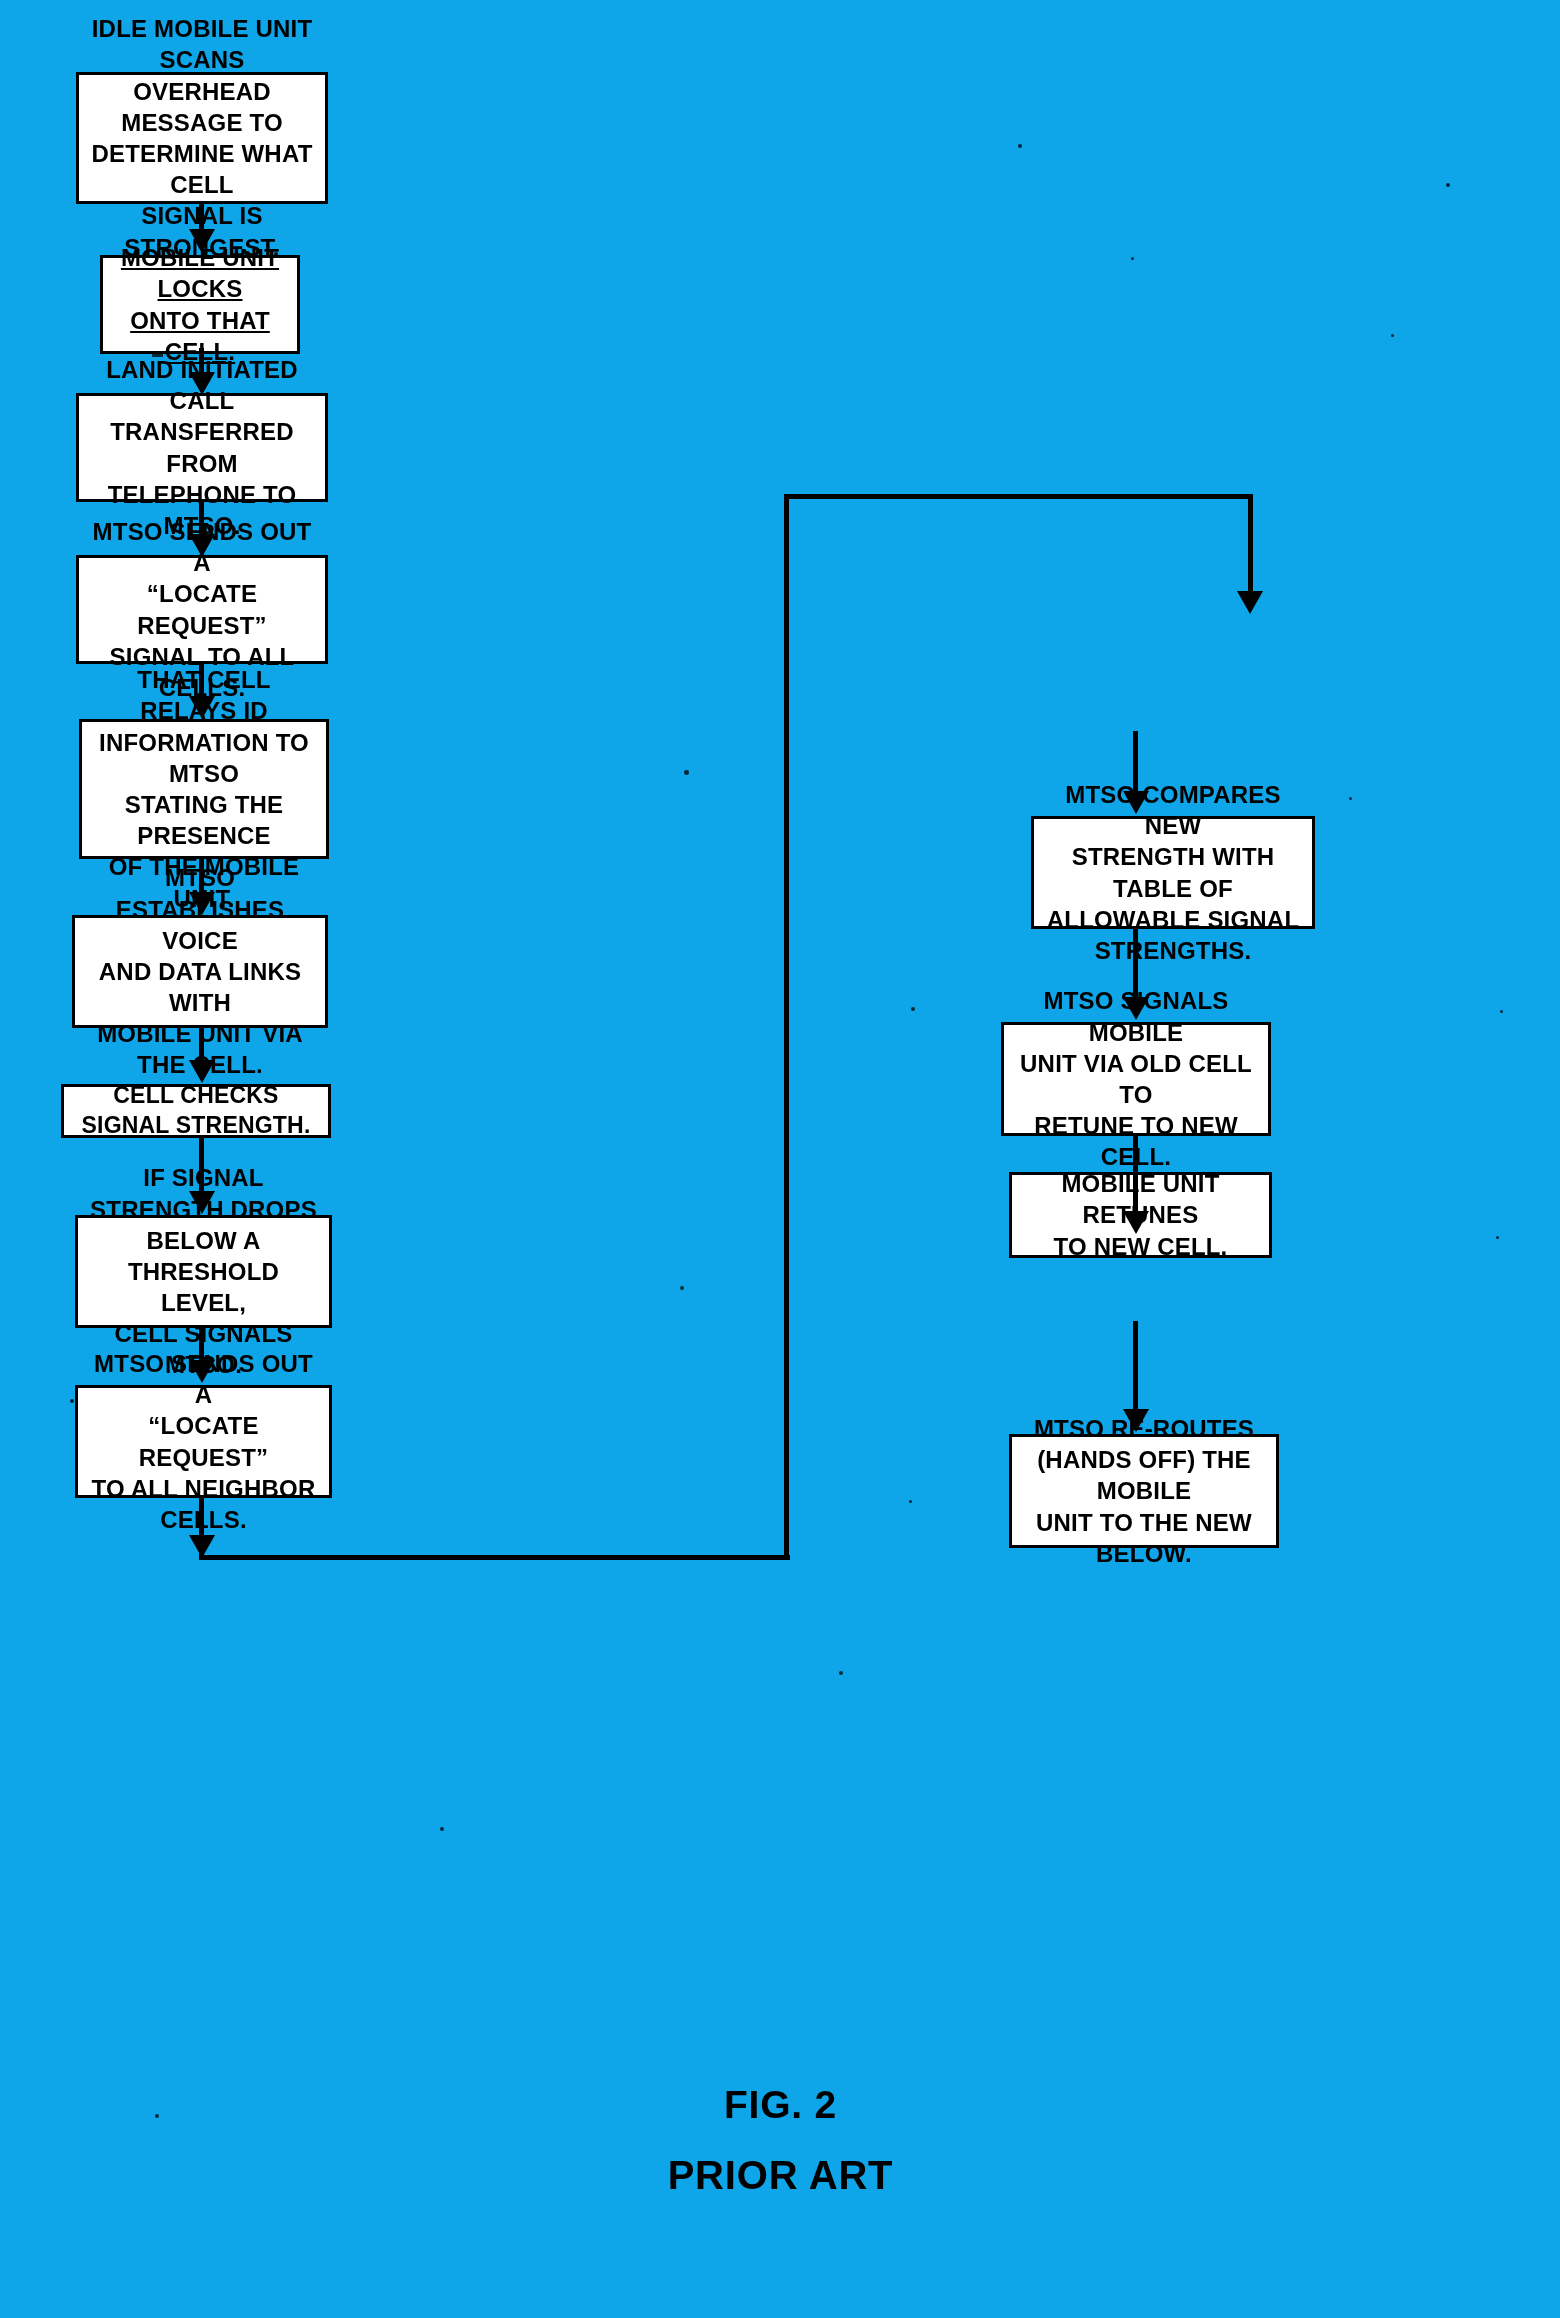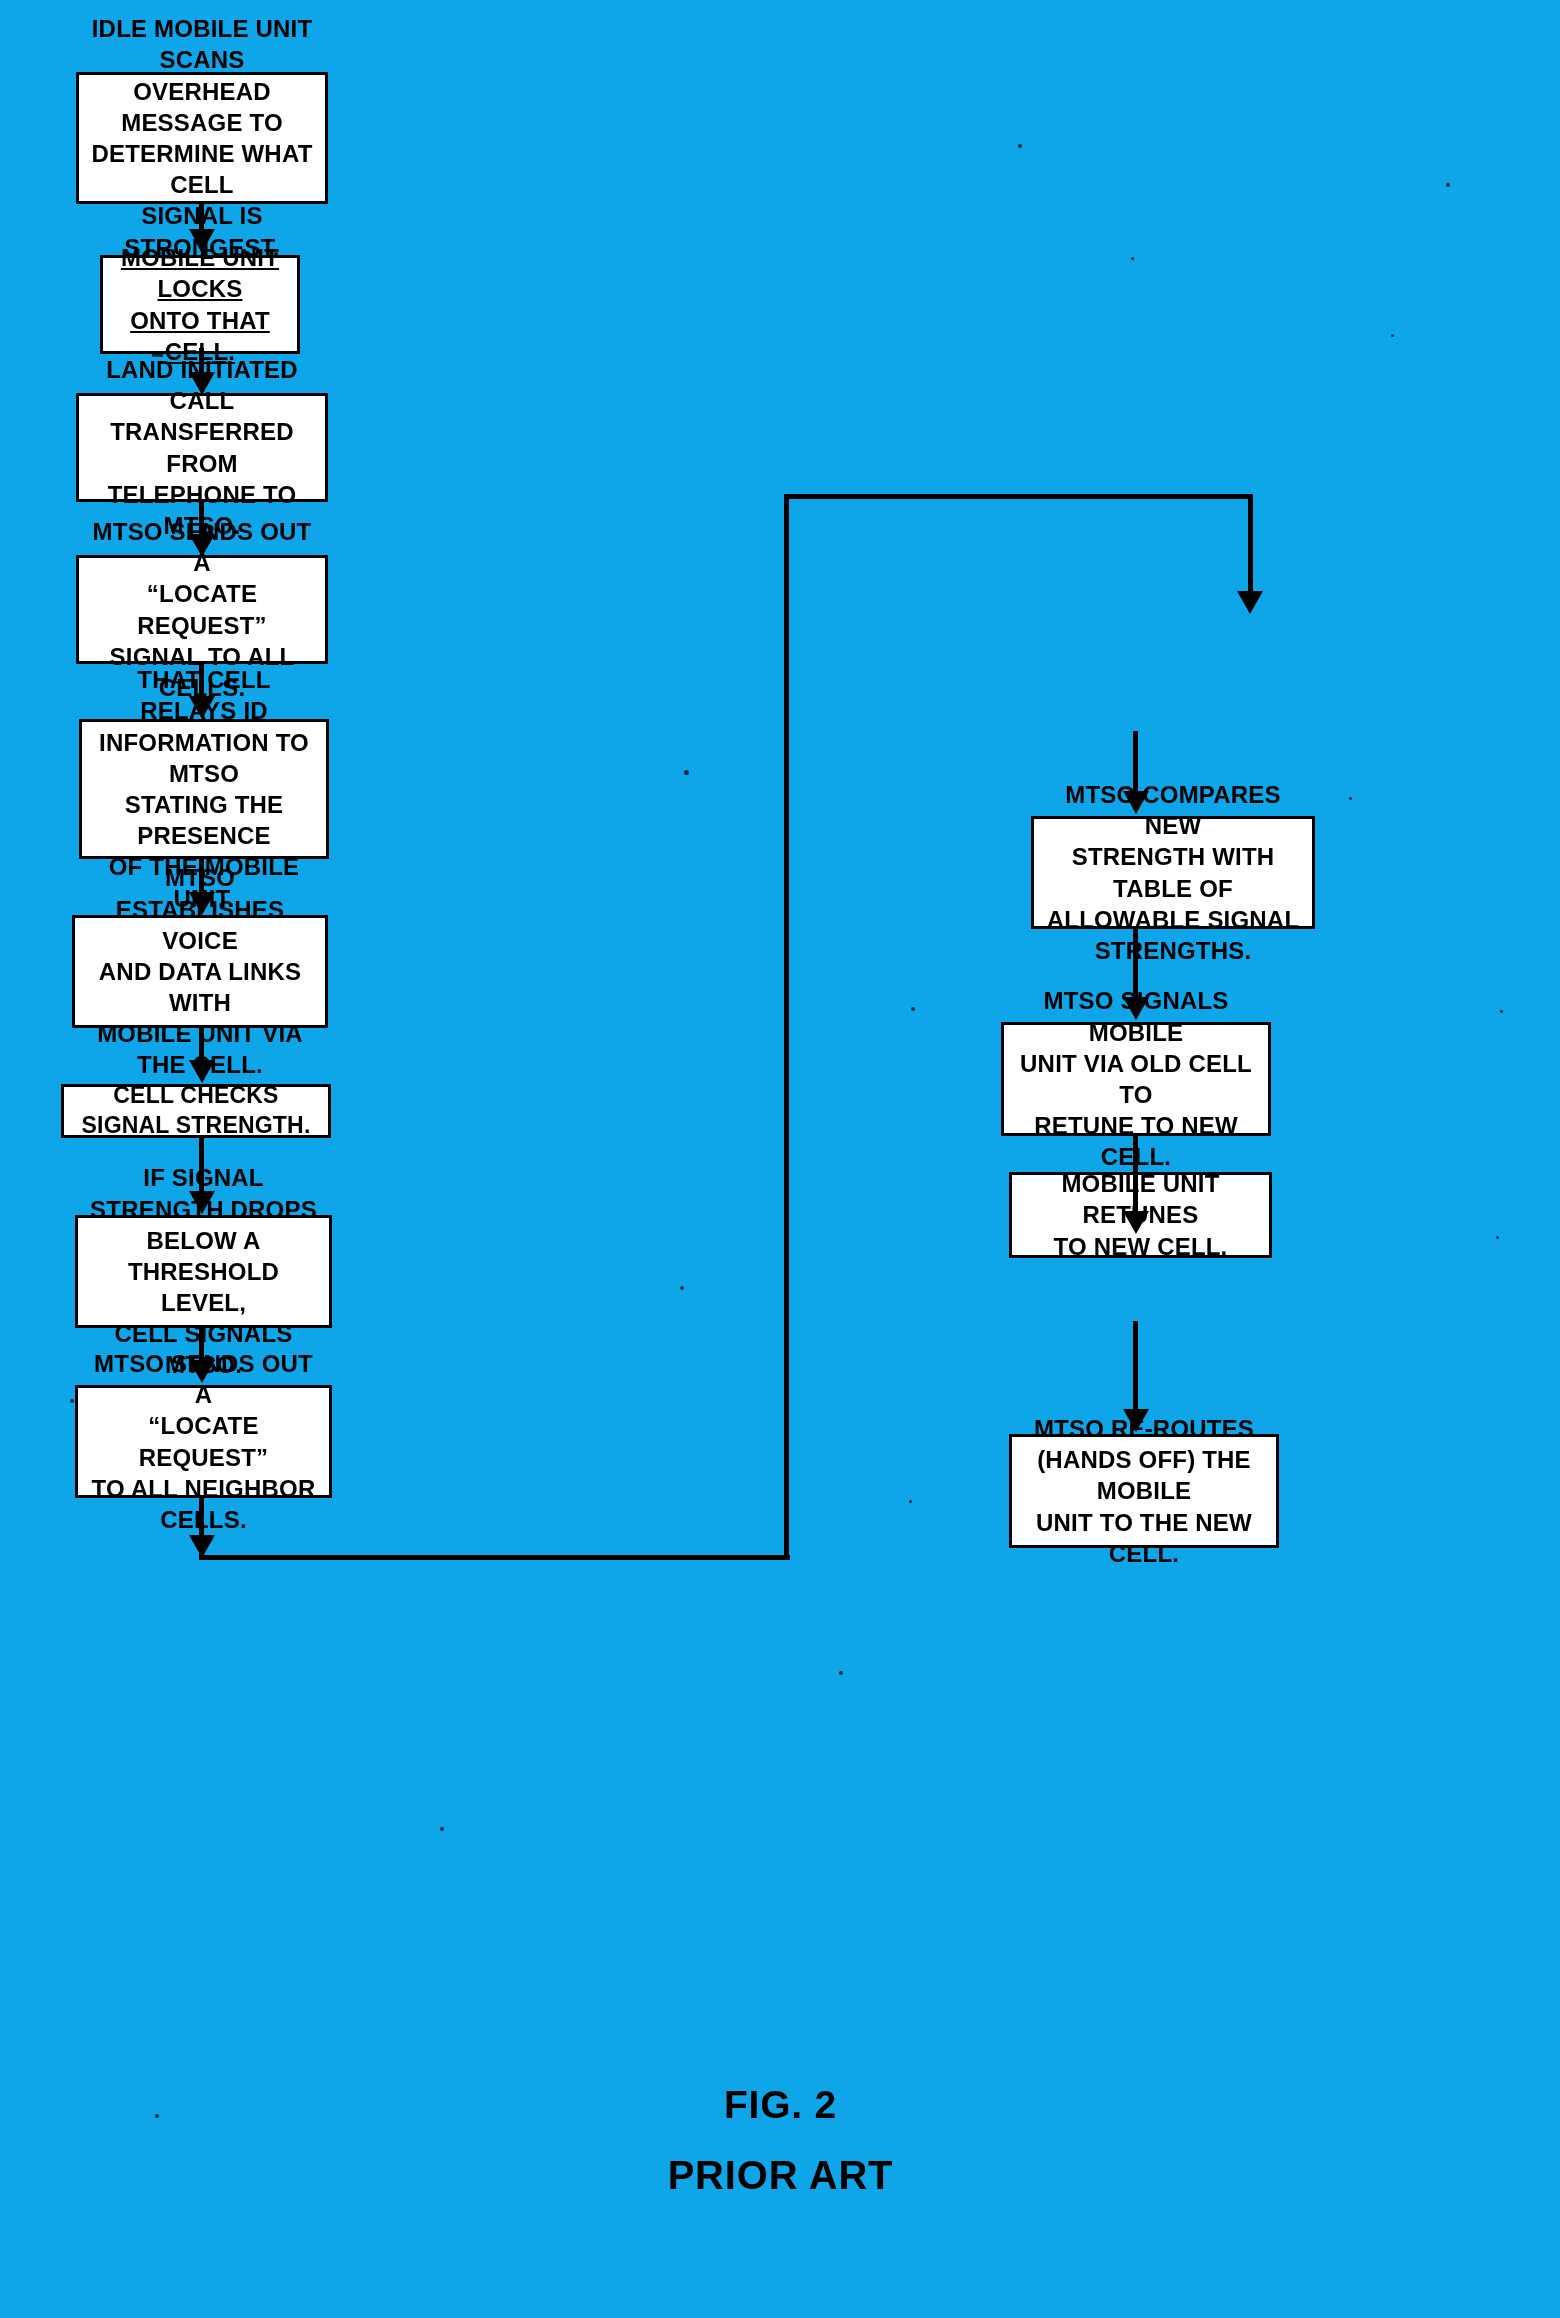--- a/index.html
+++ b/index.html
@@ -157,21 +157,21 @@
   </div>
 
   <div class="box" style="left:1009px; top:1172px; width:263px; height:86px;">
     <span>MOBILE UNIT RETUNES
 TO NEW CELL.</span>
   </div>
 
   <div class="box" style="left:1009px; top:1434px; width:270px; height:114px;">
     <span>MTSO RE-ROUTES
 (HANDS OFF) THE MOBILE
-UNIT TO THE NEW CELL.</span>
+UNIT TO THE NEW BELOW.</span>
   </div>
 
   <div class="vline" style="left:199px; top:204px; height:31px;"></div>
   <div class="arrowhead" style="left:189px; top:229px;"></div>
 
   <div class="vline" style="left:199px; top:348px; height:33px;"></div>
   <div class="arrowhead" style="left:189px; top:372px;"></div>
 
   <div class="vline" style="left:199px; top:501px; height:34px;"></div>
   <div class="arrowhead" style="left:189px; top:534px;"></div>

